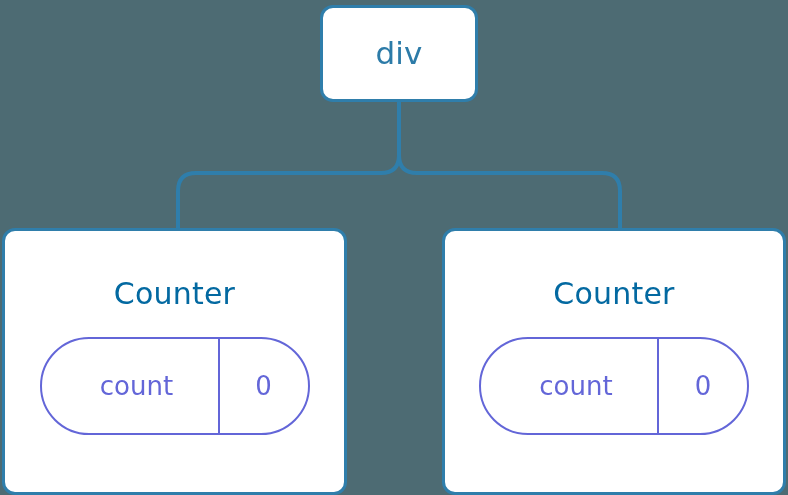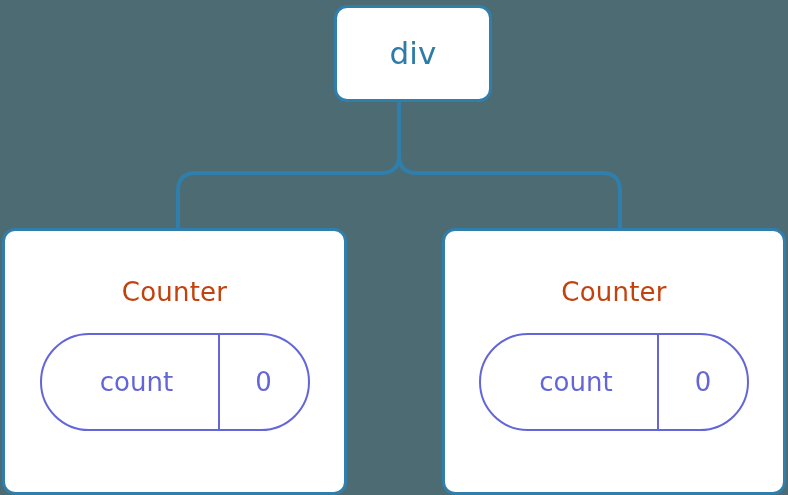--- a/index.html
+++ b/index.html
@@ -39,21 +39,21 @@
     border:3px solid #2f7eab;
     border-radius:13px;
     z-index:2;
     display:flex;
     flex-direction:column;
     align-items:center;
   }
 
   
   #root-node {
-    left:334px;
+    left:320px;
     top:5px;
     width:158px;
     height:97px;
     justify-content:center;
   }
 
   .root-label {
     color:#2c7ba8;
     font-size:31px;
     line-height:1;
@@ -66,22 +66,22 @@
     height:267px;
     border-bottom-left-radius:13px;
     border-bottom-right-radius:13px;
     padding-top:48px;
   }
 
   #component-node-left  { left:2px;   width:345px; }
   #component-node-right { left:442px; width:344px; }
 
   .component-title {
-    color:#c2410c;
-    font-size:26px;
+    color:#0369a1;
+    font-size:30px;
     line-height:1;
     letter-spacing:0.2px;
     margin-bottom:28px;
   }
 
   
   .state-pill {
     display:flex;
     align-items:stretch;
     height:98px;

